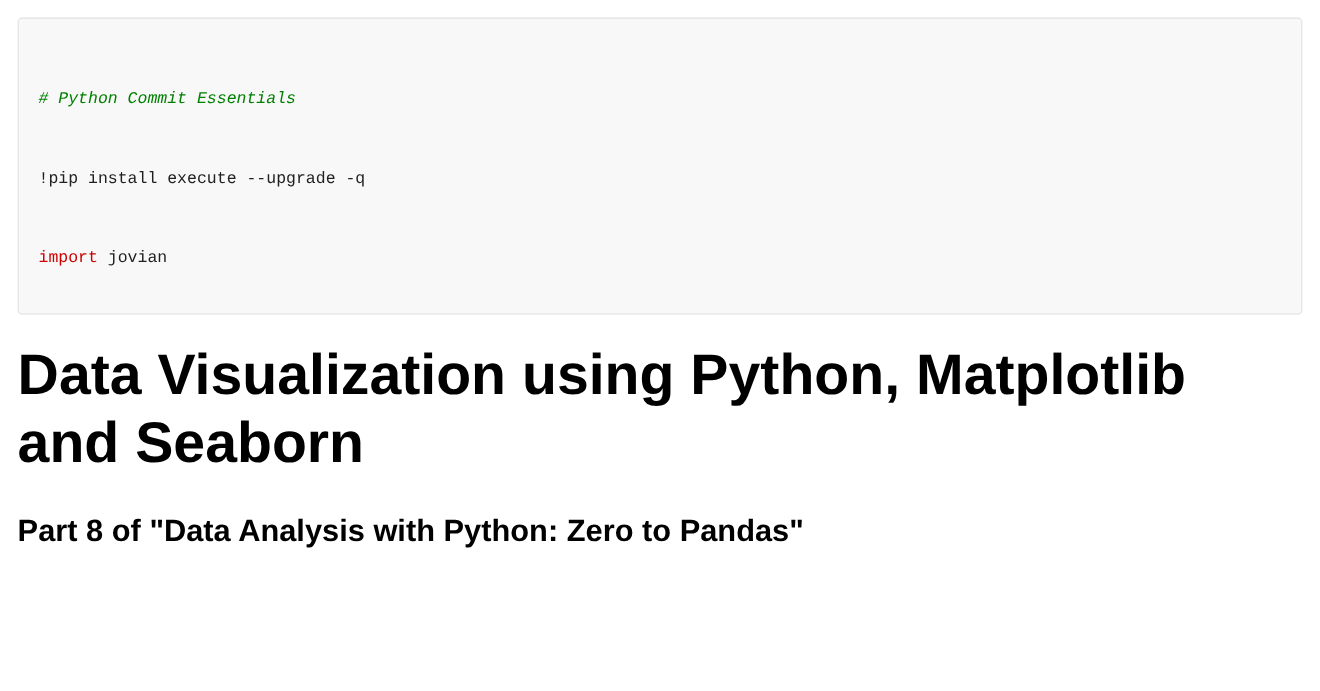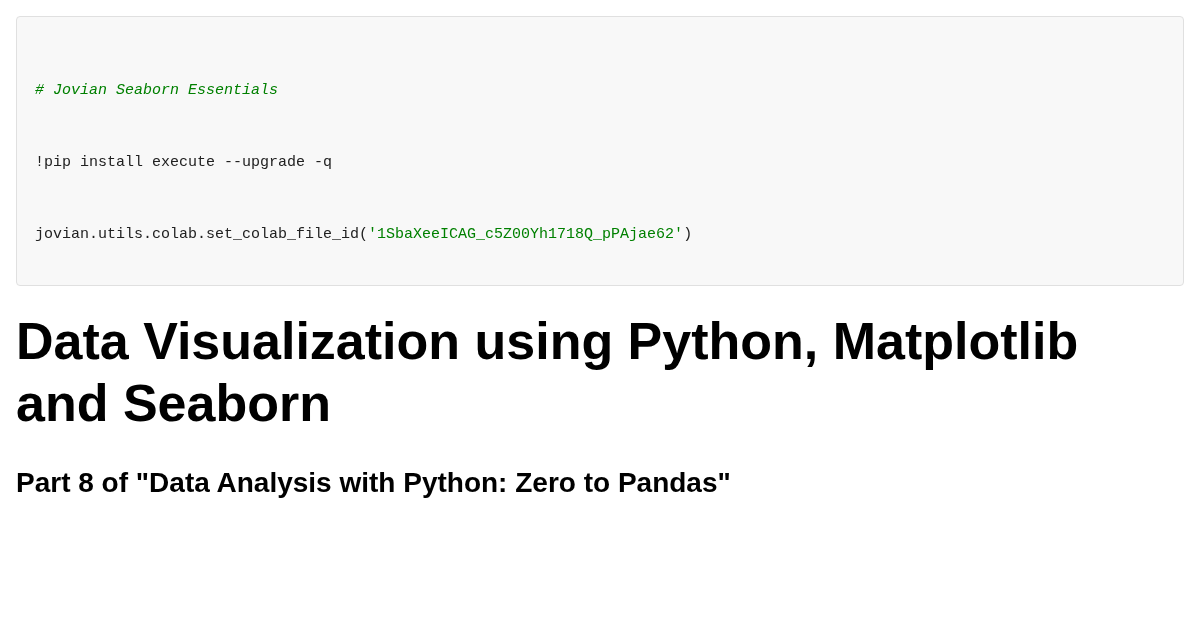--- a/index.html
+++ b/index.html
@@ -70,22 +70,22 @@
     }
 
     .code-line {
       display: block;
     }
   </style>
 </head>
 <body>
 
 <div class="code-cell">
-  <span class="code-comment code-line"># Jovian Seaborn Essentials</span>
+  <span class="code-comment code-line"># Python Commit Essentials</span>
   <span class="code-normal code-line">!pip install execute --upgrade -q</span>
-  <span class="code-normal code-line"><span class="code-normal">jovian.utils.colab.set_colab_file_id(</span><span class="code-string">'1SbaXeeICAG_c5Z00Yh1718Q_pPAjae62'</span><span class="code-normal">)</span></span>
+  <span class="code-normal code-line"><span class="code-keyword">import</span><span class="code-normal"> jovian</span></span>
 </div>
 
 <div class="notebook-content">
   <h1 class="main-title">Data Visualization using Python, Matplotlib and Seaborn</h1>
   <h2 class="subtitle">Part 8 of "Data Analysis with Python: Zero to Pandas"</h2>
 
 </div>
 
 </body></html>

